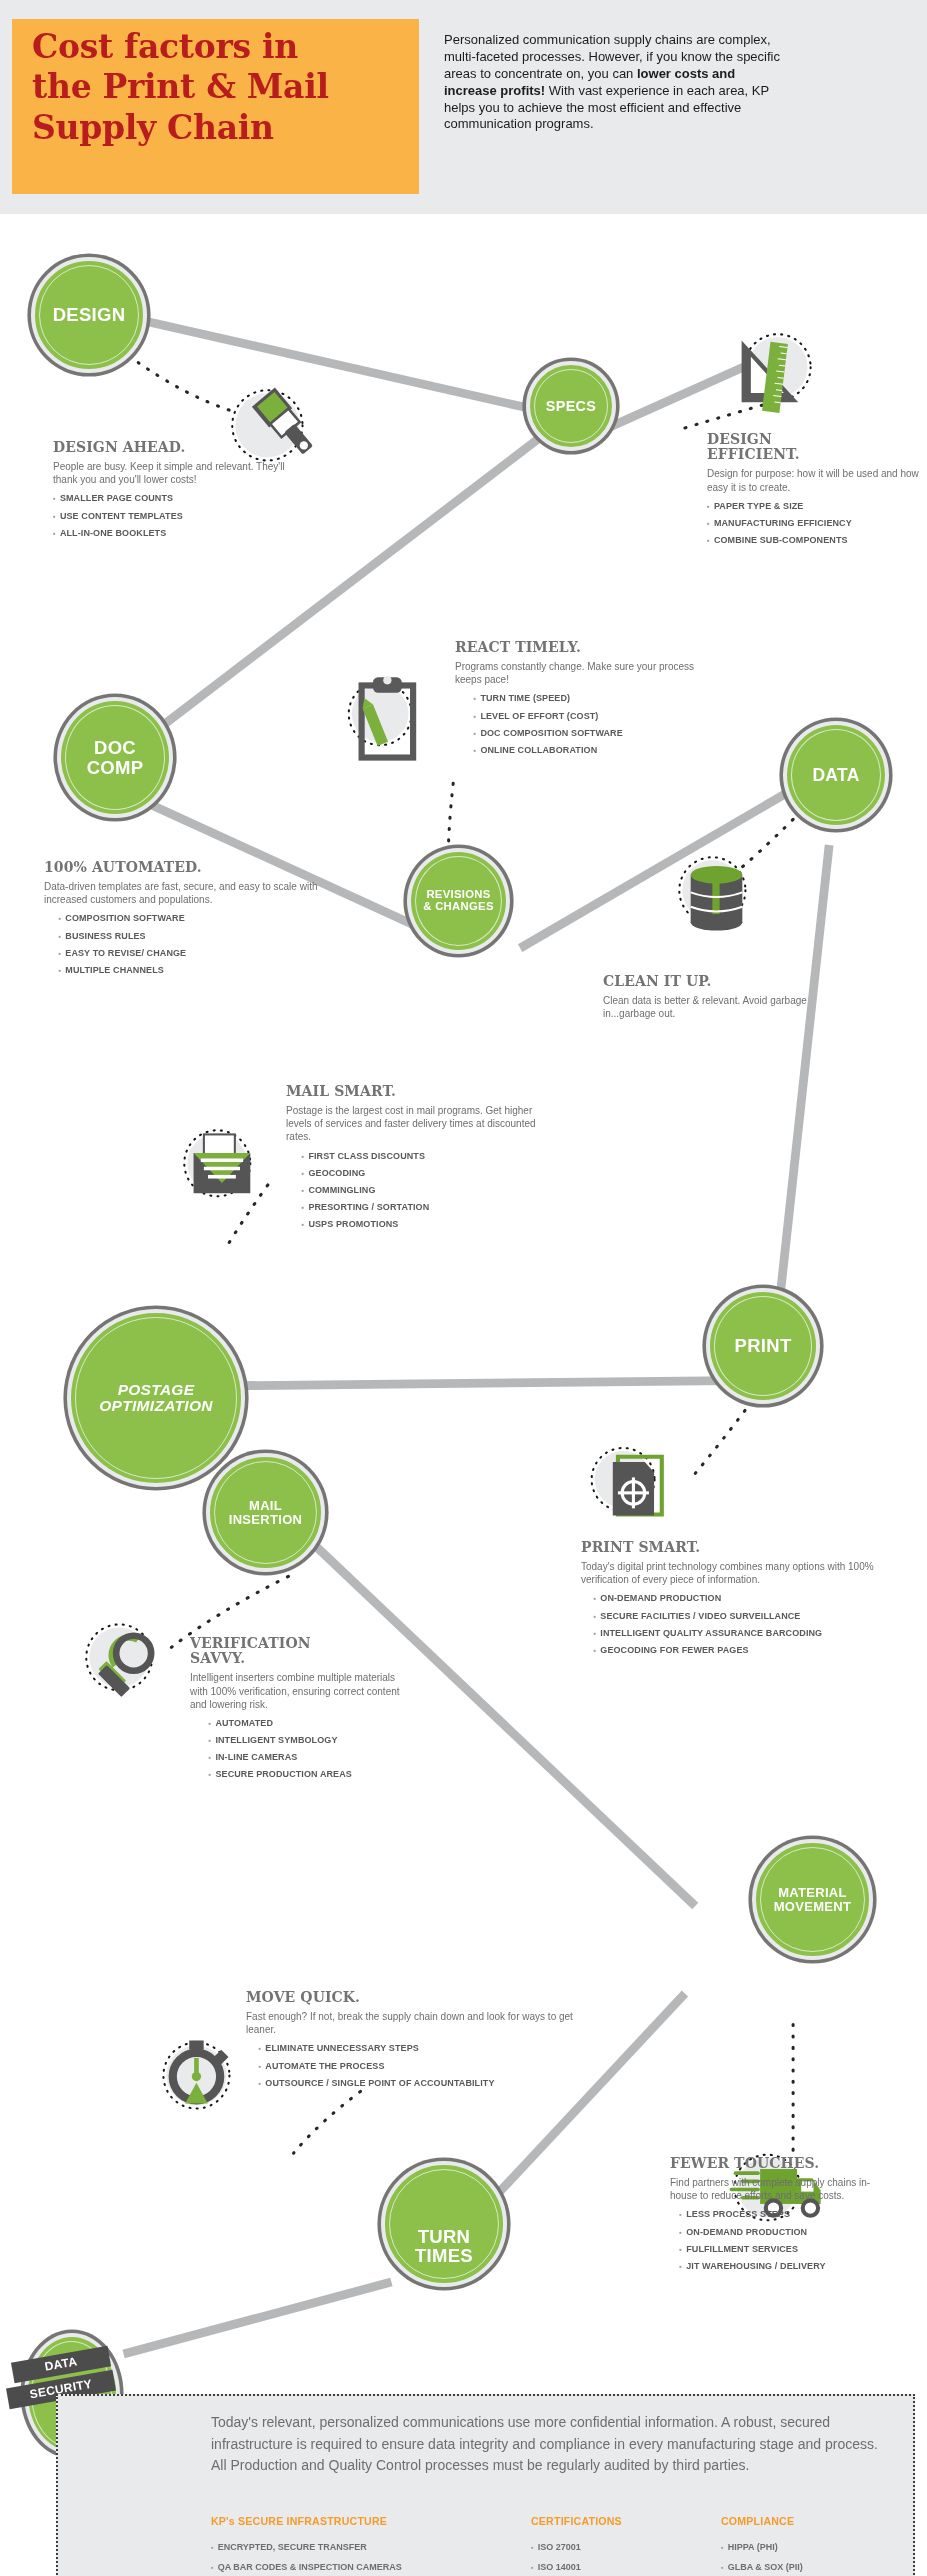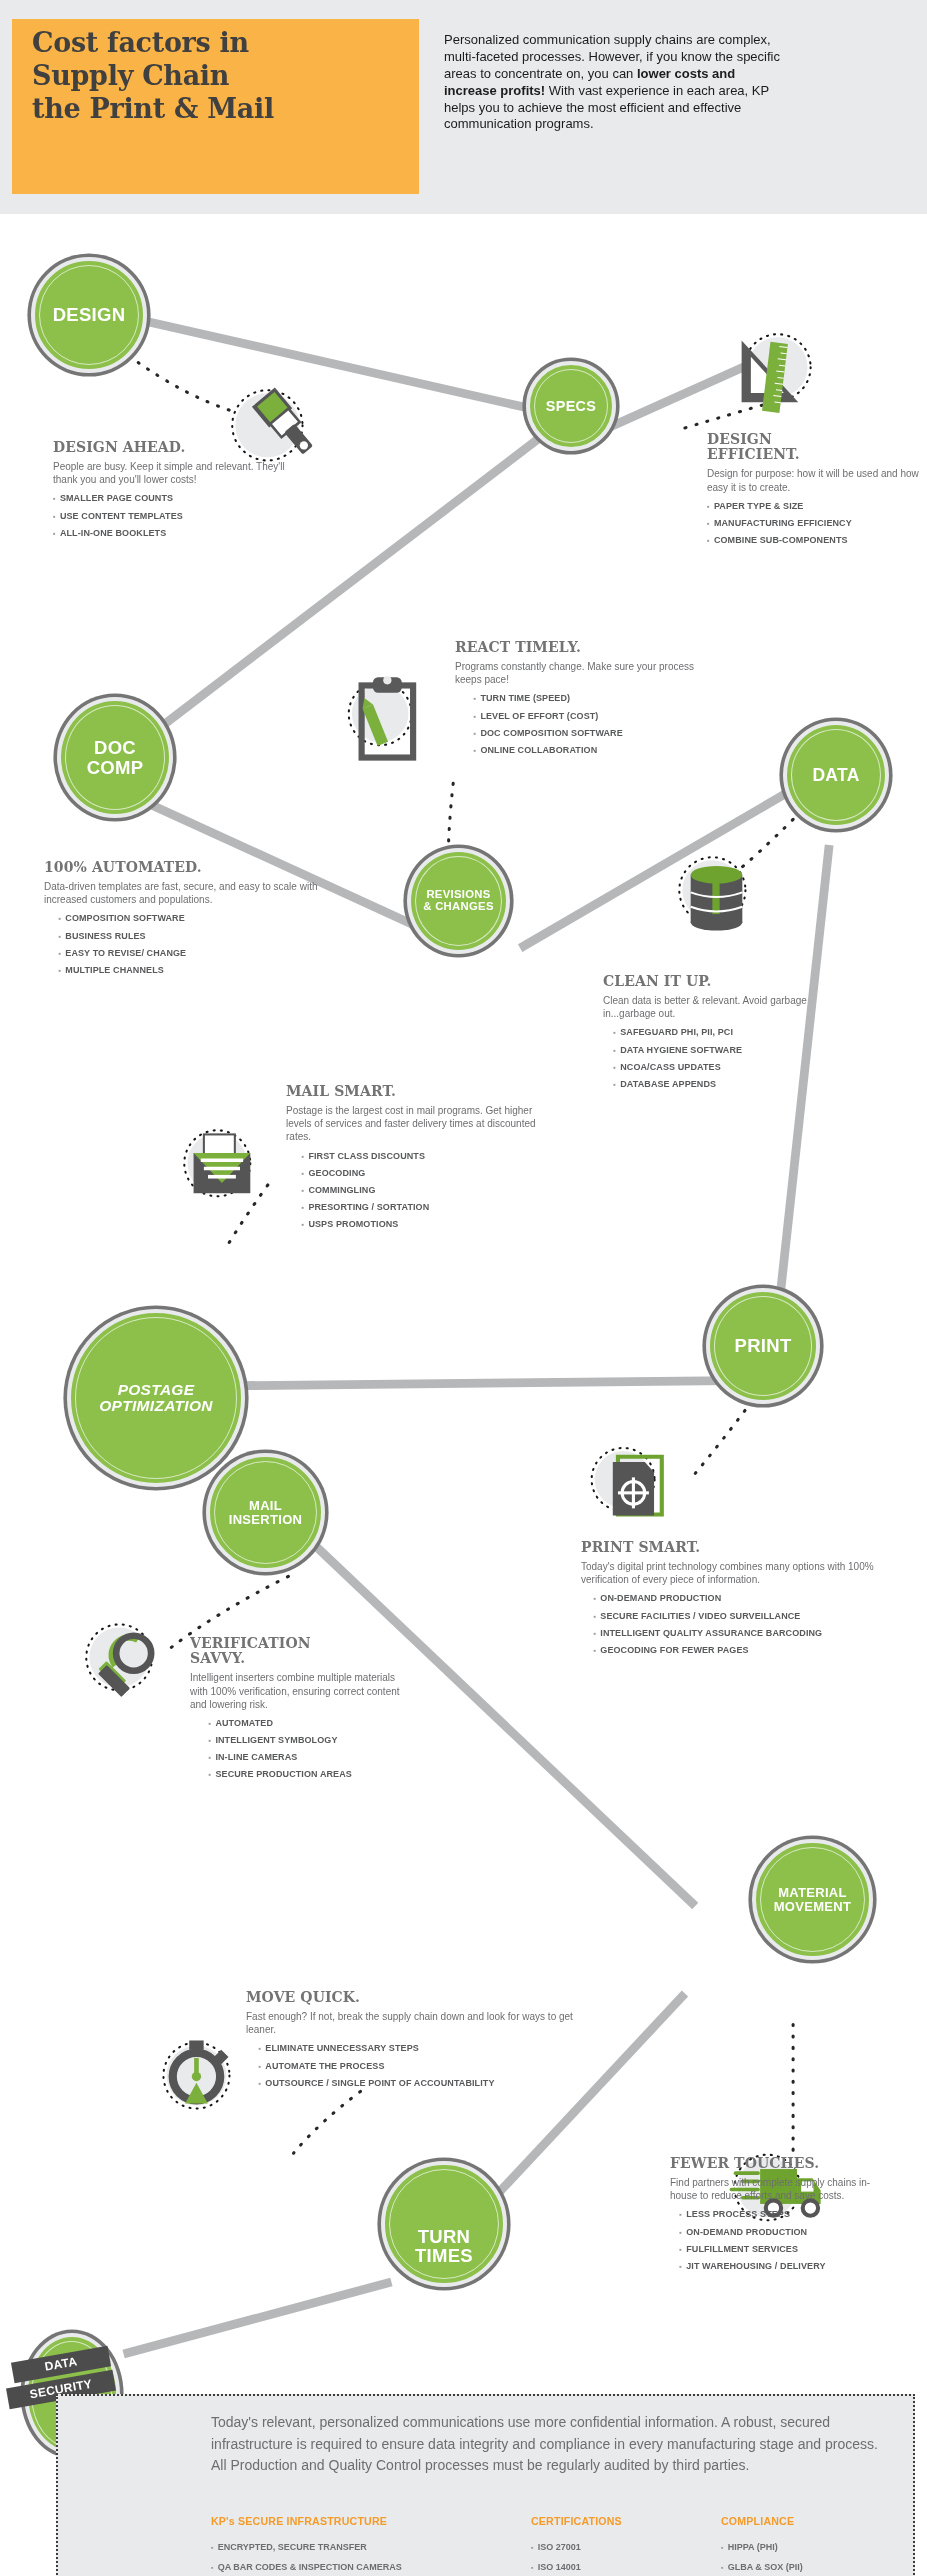--- a/index.html
+++ b/index.html
@@ -2,22 +2,22 @@
 <html style="font-size:8.2px"><head>
 <meta charset="utf-8">
 <style>
   html,body{margin:0;padding:0;background:#ffffff;}
   body{font-family:"Liberation Sans",sans-serif;}
   #page{position:relative;width:927px;height:2765px;background:#ffffff;overflow:hidden;}
 
   
   .hdr-band{position:absolute;left:0;top:0;width:927px;height:214px;background:#e8eaec;}
   .hdr-orange{position:absolute;left:12.4px;top:18.5px;width:407px;height:175px;background:#f9b347;}
-  .hdr-title{position:absolute;left:32px;top:27px;width:371px;color:#404040;
-    font-family:"DejaVu Serif",serif;font-weight:bold;font-size:27px;line-height:1.22;letter-spacing:-0.3px;}
+  .hdr-title{position:absolute;left:32px;top:27px;width:371px;color:#b91c1c;
+    font-family:"DejaVu Serif",serif;font-weight:bold;font-size:33px;line-height:1.22;letter-spacing:-0.3px;}
   .hdr-para{position:absolute;left:444px;top:32px;width:340px;color:#1c1c1c;
     font-size:13px;line-height:1.30;font-family:"Liberation Sans",sans-serif;}
   .hdr-para b{font-weight:bold;}
 
   
   #wires{position:absolute;left:0;top:0;width:927px;height:2765px;}
 
   
   .node{position:absolute;border-radius:50%;background:#8cc04b;
      border:4.1px solid #e9eaec; box-shadow:0 0 0 3.6px #757575;
@@ -59,22 +59,22 @@
 </style>
 </head>
 <body>
 
 <div id="page">
 
   <div class="hdr-band"></div>
   <div class="hdr-orange"></div>
   <div class="hdr-title">
     <div>Cost factors in</div>
+    <div>the Print &amp; Mail</div>
     <div>Supply Chain</div>
-    <div>the Print &amp; Mail</div>
   </div>
   <div class="hdr-para">
     <span>Personalized communication supply chains are complex, multi-faceted processes. However, if you know the specific areas to concentrate on, you can </span><b>lower costs and increase profits!</b><span> With vast experience in each area, KP helps you to achieve the most efficient and effective communication programs.</span>
   </div>
 
   <svg id="wires" viewBox="0 0 1800 5367">
     <g stroke="#b5b7b9" stroke-width="17" fill="none">
       <line x1="270" y1="620" x2="1020" y2="790"></line>
       <line x1="1180" y1="830" x2="1470" y2="700"></line>
       <line x1="1060" y1="840" x2="300" y2="1420"></line>
@@ -346,26 +346,20 @@
       <li>COMPOSITION SOFTWARE</li>
       <li>BUSINESS RULES</li>
       <li>EASY TO REVISE/ CHANGE</li>
       <li>MULTIPLE CHANNELS</li>
     </ul>
   </div>
 
   <div class="blk" style="left:603px;top:974px;width:222px;">
     <h3>CLEAN IT UP.</h3>
     <p>Clean data is better &amp; relevant. Avoid garbage in...garbage out.</p>
-    <ul style="padding-left:10.3px;">
-      <li>SAFEGUARD PHI, PII, PCI</li>
-      <li>DATA HYGIENE SOFTWARE</li>
-      <li>NCOA/CASS UPDATES</li>
-      <li>DATABASE APPENDS</li>
-    </ul>
   </div>
 
   <div class="blk" style="left:286px;top:1084px;width:268px;">
     <h3>MAIL SMART.</h3>
     <p>Postage is the largest cost in mail programs. Get higher levels of services and faster delivery times at discounted rates.</p>
     <ul style="padding-left:15.5px;">
       <li>FIRST CLASS DISCOUNTS</li>
       <li>GEOCODING</li>
       <li>COMMINGLING</li>
       <li>PRESORTING / SORTATION</li>

